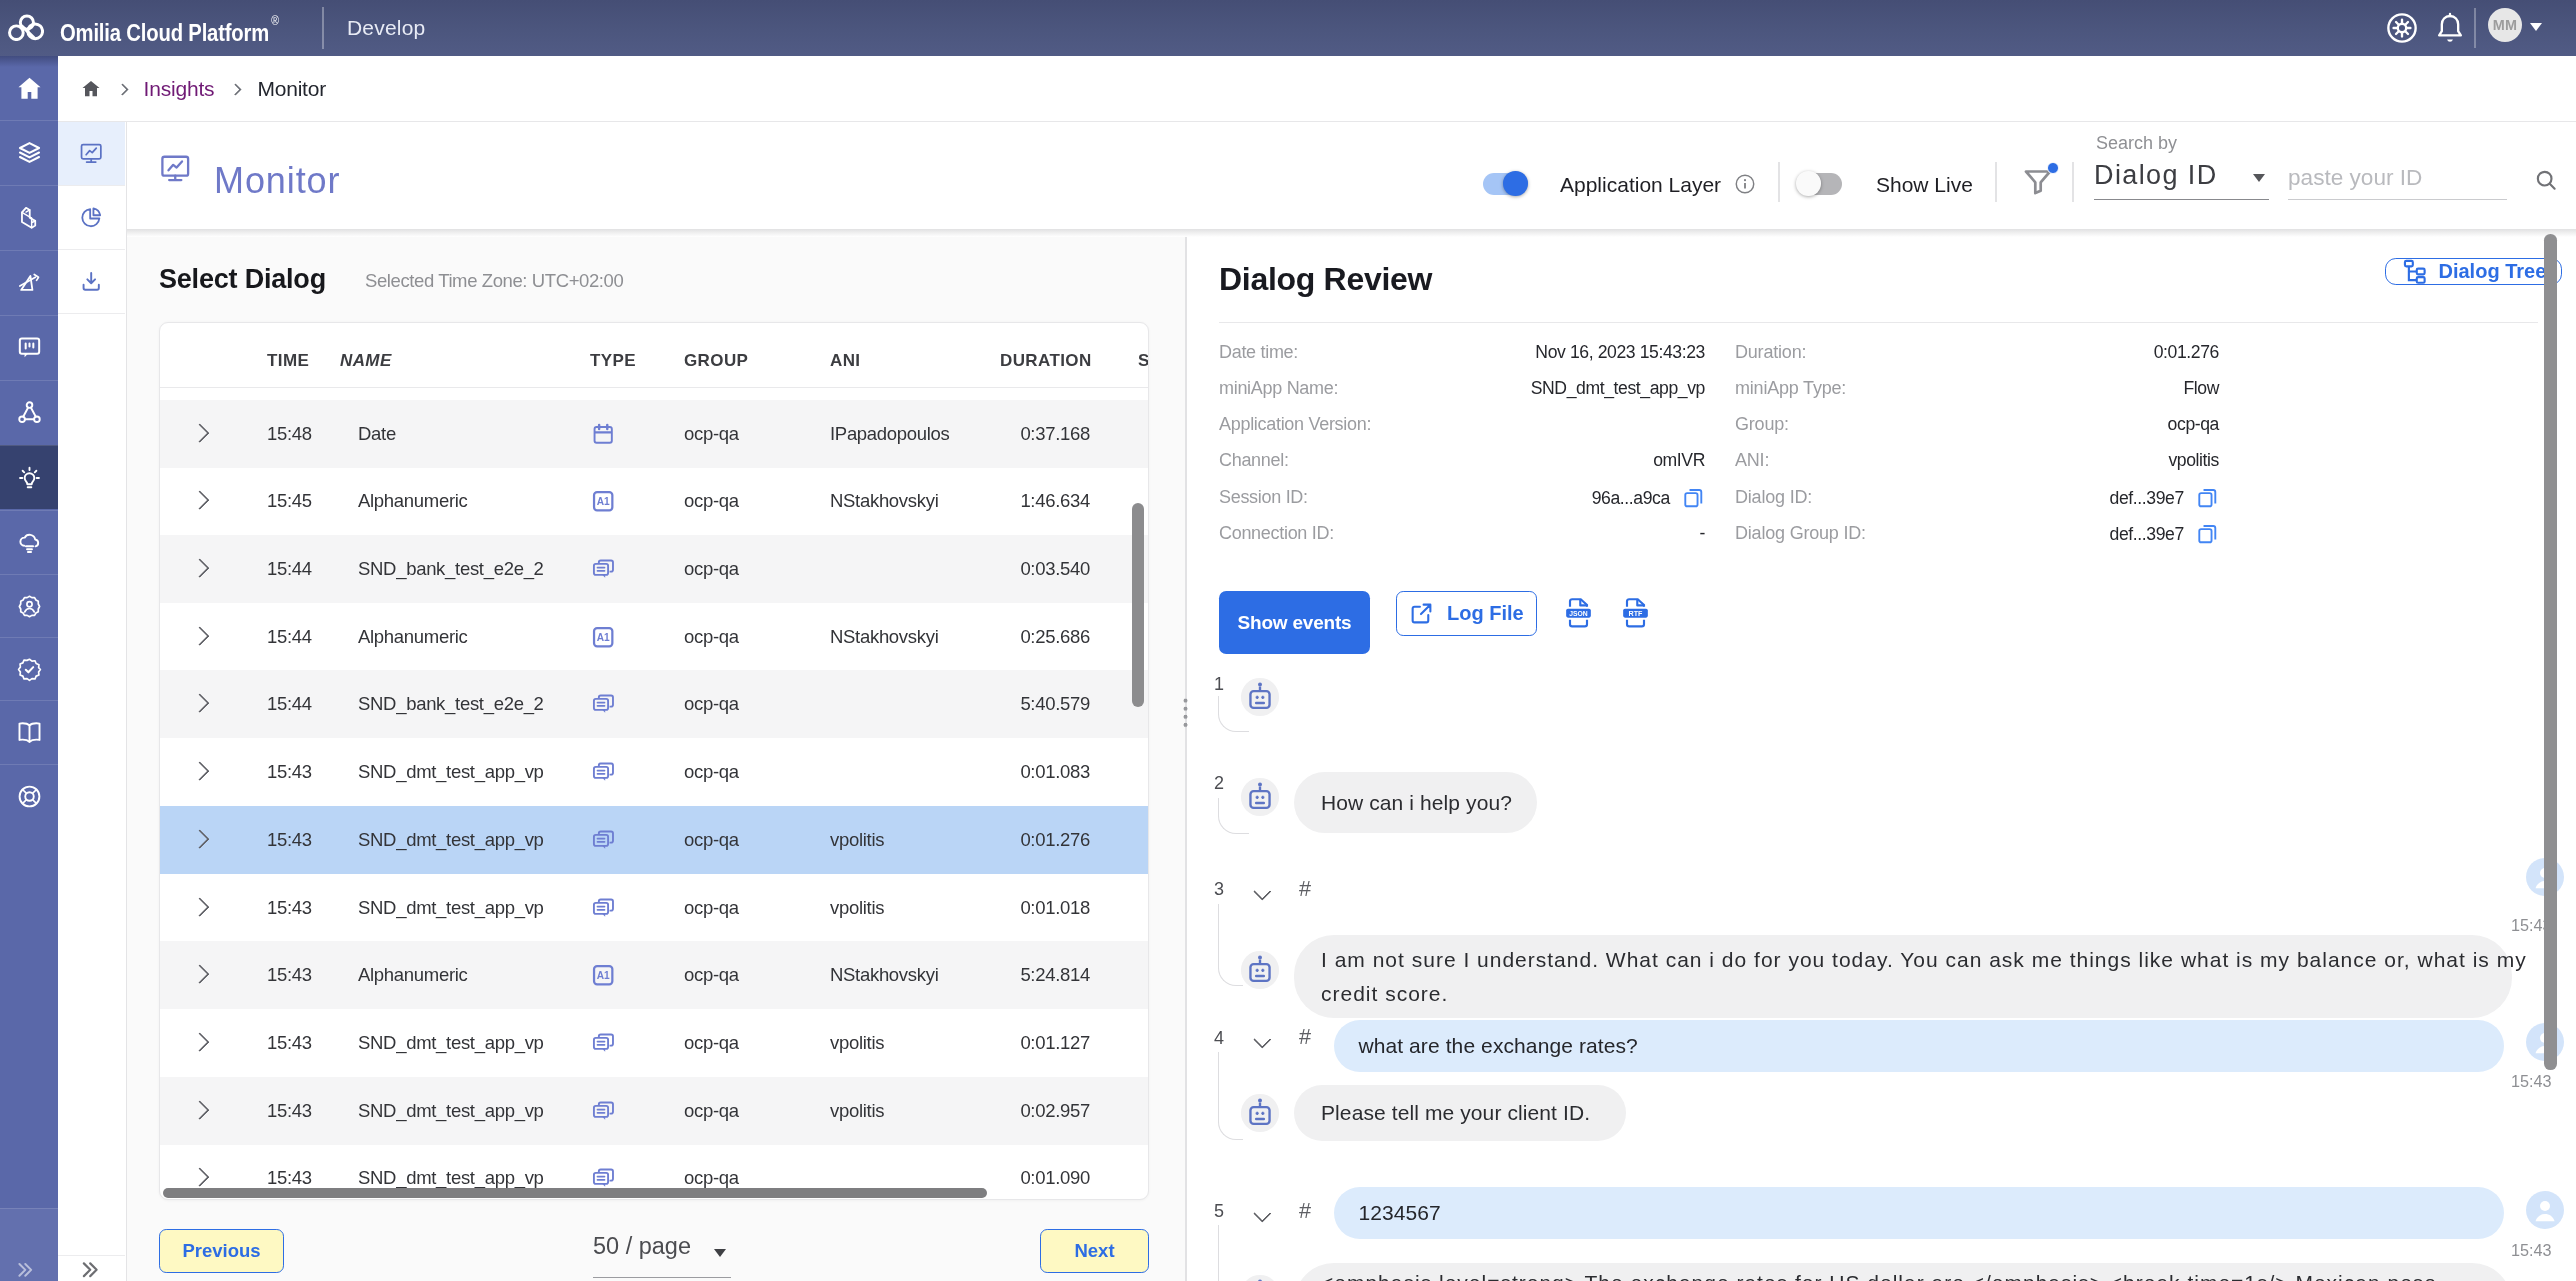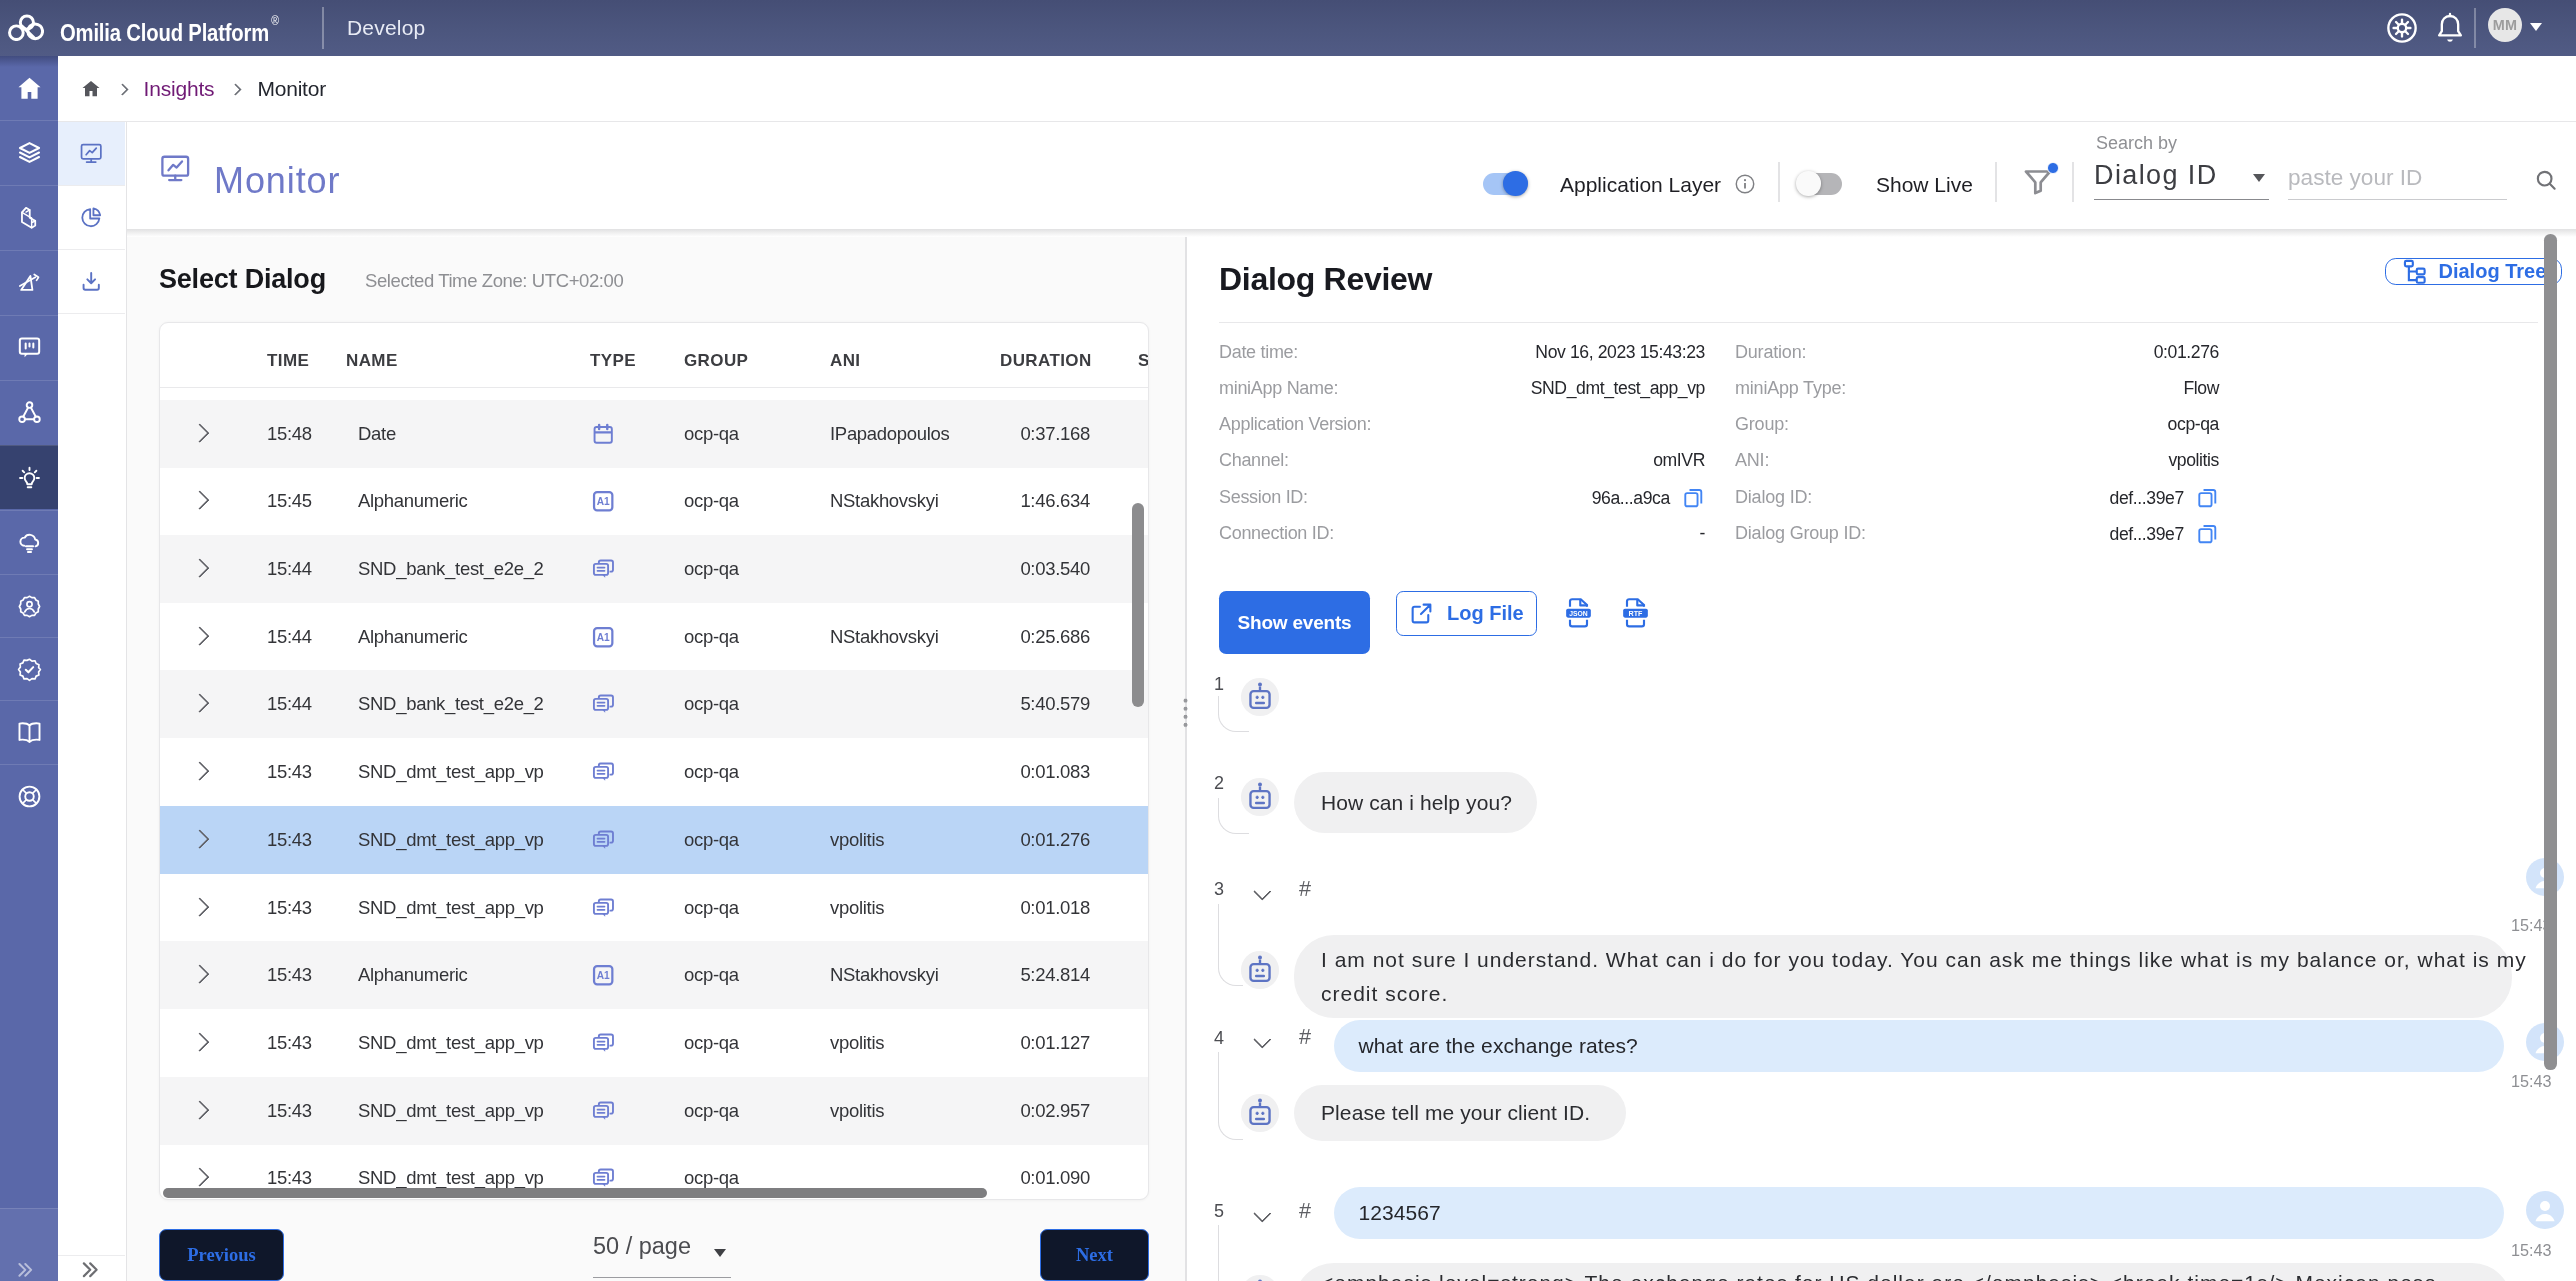--- a/index.html
+++ b/index.html
@@ -70,21 +70,21 @@
   #thead-line { position:absolute; left:0; top:64px; width:990px; height:0.9px; background:#e9e9eb; }
   .trow { position:absolute; left:0; width:990px; height:68px; }
   .trow.g { background:#f5f5f6; }
   .trow.sel { background:#bad5f6; }
   .td { position:absolute; top:0; height:68px; line-height:68px; font-size:18.5px; color:#333438; letter-spacing:-0.3px; white-space:nowrap; }
   .td.r { text-align:right; }
   .rchev { position:absolute; left:32.5px; top:26px; width:13.5px; height:13.5px; border-right:2.7px solid #606167; border-top:2.7px solid #606167; transform:rotate(45deg); border-radius:0.9px; }
   .ticon { position:absolute; left:431px; top:21.7px; }
 
   
-  .pgbtn { position:absolute; top:992px; height:52px; border:1.8px solid #2d6de4; border-radius:7.2px; background:#0f172a; color:#2d6de4; font-weight:bold; font-size:18.5px; text-align:center; font-family:Liberation Serif, serif; }
+  .pgbtn { position:absolute; top:992px; height:44px; border:1.8px solid #2d6de4; border-radius:7.2px; background:#fef9c3; color:#2d6de4; font-weight:bold; font-size:18.5px; text-align:center; font-family:Liberation Sans, sans-serif; }
   #pgsel { position:absolute; left:467px; top:996px; width:138px; height:45px; border-bottom:1.8px solid #9b9ca0; font-size:23.5px; color:#4b4c50; }
   #pgsel .car { position:absolute; right:5.4px; top:16.2px; width:0; height:0; border-left:6.3px solid transparent; border-right:6.3px solid transparent; border-top:8.1px solid #3f4044; }
 
   
   #split { left:1185px; top:237px; width:1.8px; height:1044px; background:#e2e2e4; z-index:6; }
 
   
   #rpanel { left:1187px; top:237px; width:1389px; height:1044px; background:#fff; z-index:5; }
   #rpanel h2 { position:absolute; left:32px; top:23.5px; font-size:32px; font-weight:bold; letter-spacing:-0.3px; color:#191a20; }
   #rp-div { position:absolute; left:32px; top:85px; width:1319px; height:0.9px; background:#e8e8ea; }
@@ -109,21 +109,21 @@
 </style>
 </head>
 <body>
 <div id="app">
 
   <div id="lpanel" class="abs">
     <h2>Select Dialog</h2>
     <div class="tz">Selected Time Zone: UTC+02:00</div>
     <div id="card">
       <div class="th" style="left:107px;">TIME</div>
-      <div class="th" style="left:186px;">NAME</div>
+      <div class="th" style="left:180px;font-style:italic;">NAME</div>
       <div class="th" style="left:430px;">TYPE</div>
       <div class="th" style="left:524px;">GROUP</div>
       <div class="th" style="left:670px;">ANI</div>
       <div class="th" style="left:840px;">DURATION</div>
       <div class="th" style="left:978px;">S</div>
       <div id="thead-line"></div>
 
       <div class="trow g" style="top:77px;">
         <span class="rchev"></span>
         <div class="td" style="left:107px;">15:48</div>

